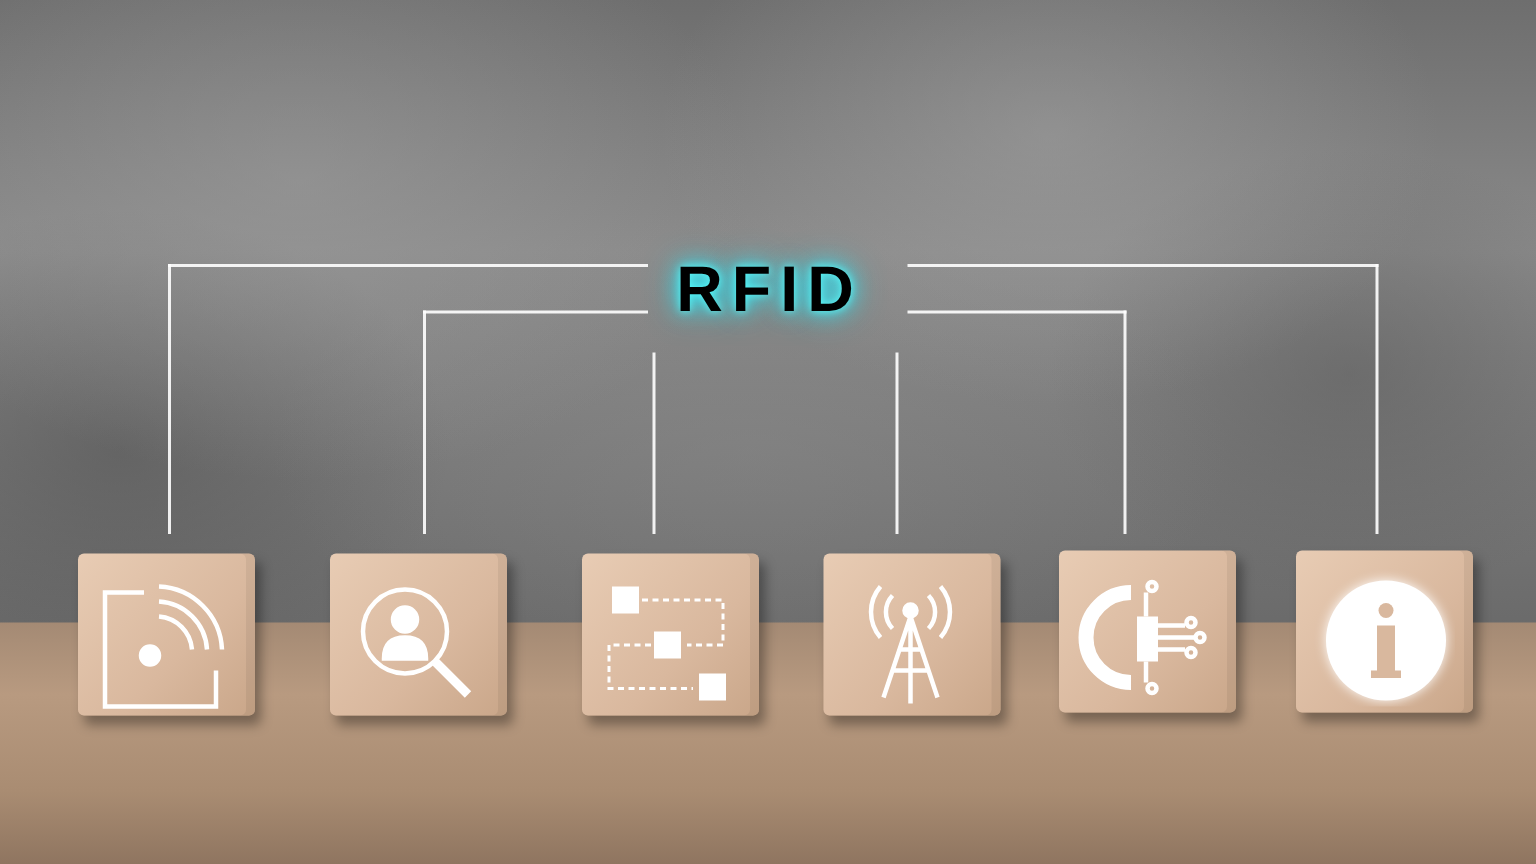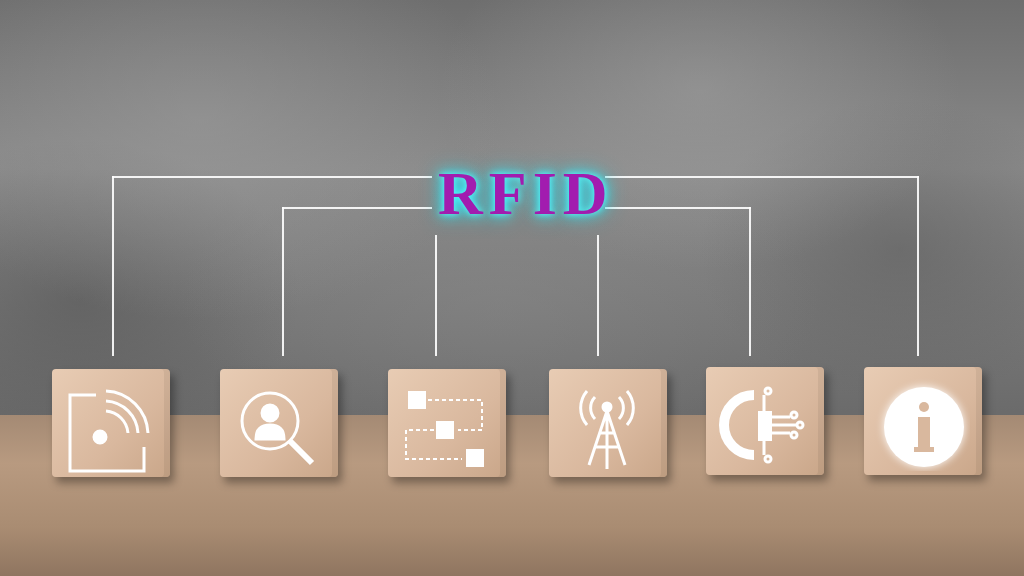--- a/index.html
+++ b/index.html
@@ -8,22 +8,22 @@
  background:
   radial-gradient(ellipse 300px 200px at 200px 120px, rgba(160,160,160,0.5), transparent),
   radial-gradient(ellipse 260px 180px at 700px 90px, rgba(170,170,170,0.45), transparent),
   radial-gradient(ellipse 320px 160px at 500px 300px, rgba(140,140,140,0.4), transparent),
   radial-gradient(ellipse 200px 150px at 900px 250px, rgba(90,90,90,0.5), transparent),
   radial-gradient(ellipse 220px 160px at 80px 300px, rgba(80,80,80,0.5), transparent),
   linear-gradient(180deg,#6e6e6e 0%,#8a8a8a 40%,#6a6a6a 100%);}
 .table{position:absolute;left:0;top:415px;width:1024px;height:161px;
  background:linear-gradient(180deg,#a48a74 0%,#b89a80 30%,#a98c72 70%,#8f7560 100%);}
 .line{position:absolute;background:rgba(255,255,255,0.9);}
-.title{position:absolute;left:438px;top:158px;width:150px;height:70px;color:#a21caf;
- font-family:Liberation Serif, serif;font-weight:bold;font-size:62px;letter-spacing:6px;line-height:70px;text-align:center;
+.title{position:absolute;left:438px;top:158px;width:150px;height:70px;color:#000000;
+ font-family:Liberation Sans, sans-serif;font-weight:bold;font-size:43px;letter-spacing:6px;line-height:70px;text-align:center;
  text-shadow:0 0 6px #5ff,0 0 14px #3ef,0 0 22px #2cd;}
 .block{position:absolute;width:118px;height:108px;border-radius:4px;
  background:linear-gradient(135deg,#e8ccb4 0%,#d9b89e 60%,#c9a689 100%);
  box-shadow:4px 6px 8px rgba(0,0,0,0.35), inset -6px 0 0 rgba(0,0,0,0.06);}
 .block svg{position:absolute;left:10px;top:8px;width:96px;height:96px;}
 </style>
 </head>
 <body>
 
 <div class="wall"></div>

